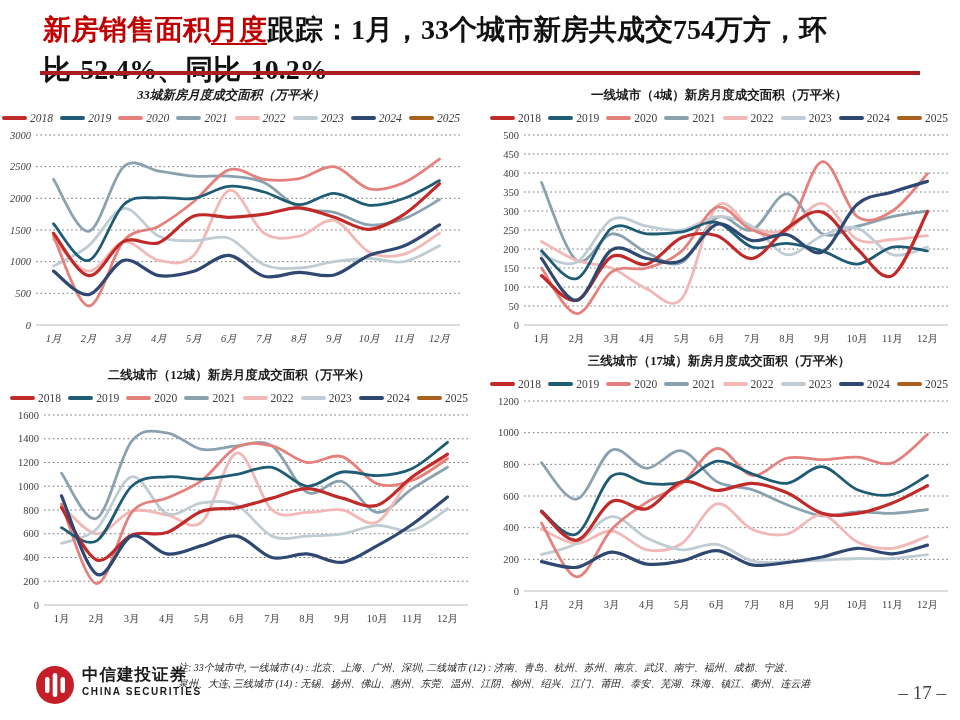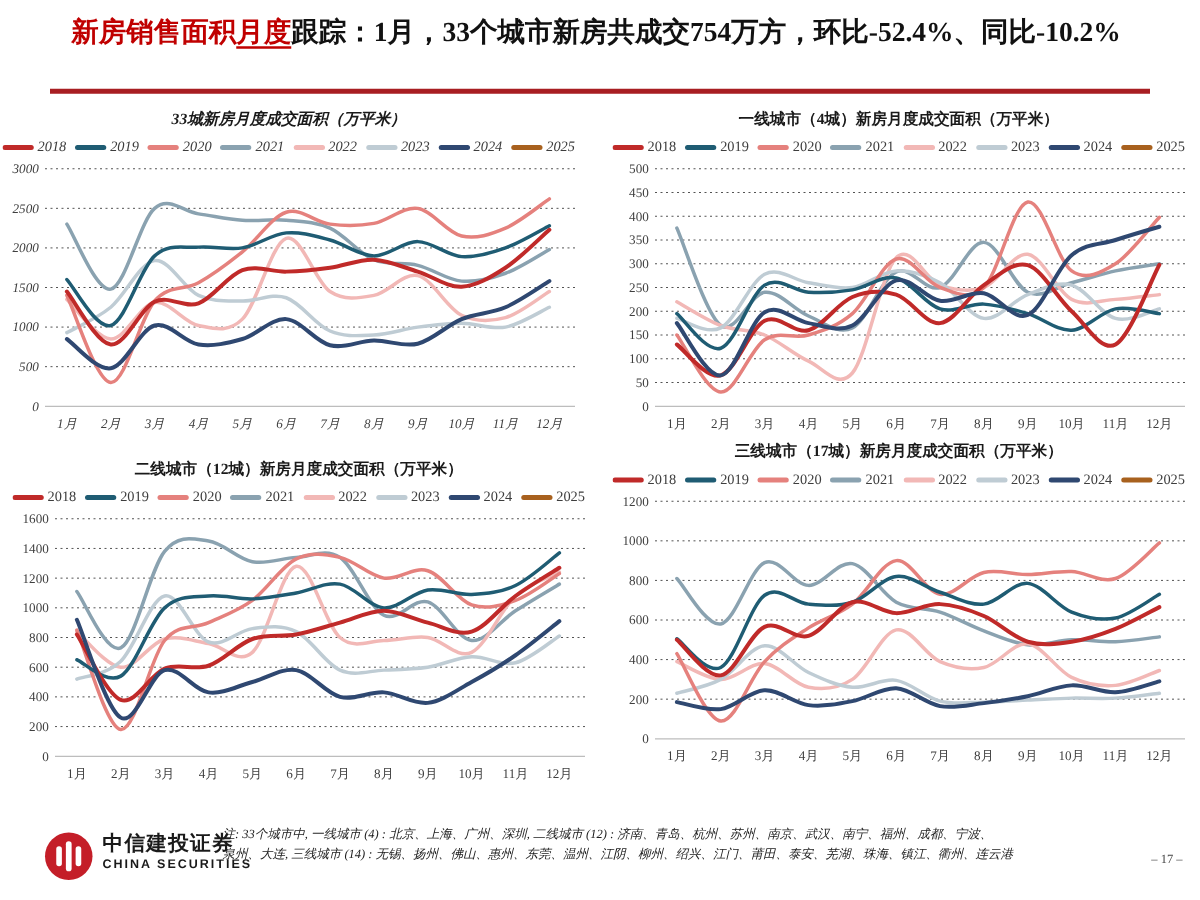--- a/index.html
+++ b/index.html
@@ -4,22 +4,22 @@
 <style>
   * { margin:0; padding:0; box-sizing:border-box; }
   html,body { background:#ffffff; }
   body { font-family:"Liberation Serif", serif; }
   #slide {
     position:relative; width:960px; height:720px; background:#ffffff;
     overflow:hidden; margin:0 auto;
   }
   
   #page-title {
-    position:absolute; left:57px; top:10px; width:884px;
-    font-size:22px; font-weight:bold; line-height:1.42; color:#111111;
+    position:absolute; left:43px; top:10px; width:884px;
+    font-size:28px; font-weight:bold; line-height:1.42; color:#111111;
     font-family:"Liberation Serif", serif;
   }
   #page-title .red-part { color:#c00000; }
   #page-title .red-underlined { color:#c00000; text-decoration:underline; text-underline-offset:4px; }
   #title-divider {
     position:absolute; left:40px; top:71px; width:880px; height:4px; background:#a81e22;
   }
   
   .chart { position:absolute; width:462px; height:268px; }
   #chart-0 { left:0;   top:86px;font-style:italic;  }
@@ -43,21 +43,21 @@
   #logo { position:absolute; left:34px; top:14px; display:flex; align-items:flex-start; }
   #logo-text { margin-left:6px; }
   #logo-cn { font-size:16.5px; font-weight:bold; color:#1a1a1a; letter-spacing:1px; font-family:"Liberation Serif", serif; }
   #logo-en { font-size:10px; font-weight:bold; color:#1a1a1a; letter-spacing:1.6px; font-family:"Liberation Sans", sans-serif; }
   #footer-notes {
     position:absolute; left:178px; top:10px; width:732px;
     font-style:italic; font-size:10px; line-height:1.55; color:#1c1c1c;
     font-family:"Liberation Serif", serif;
   }
   #page-number {
-    position:absolute; right:14px; top:32px; font-size:10px; color:#444444;
+    position:absolute; right:14px; top:32px; font-size:19px; color:#444444;
     font-family:"Liberation Serif", serif;
   }
 </style>
 </head>
 <body>
 
 <div id="slide">
 
   <div id="page-title"><span class="red-part">新房销售面积</span><span class="red-underlined">月度</span><span>跟踪：1月，33个城市新房共成交754万方，环比-52.4%、同比-10.2%</span></div>
 

